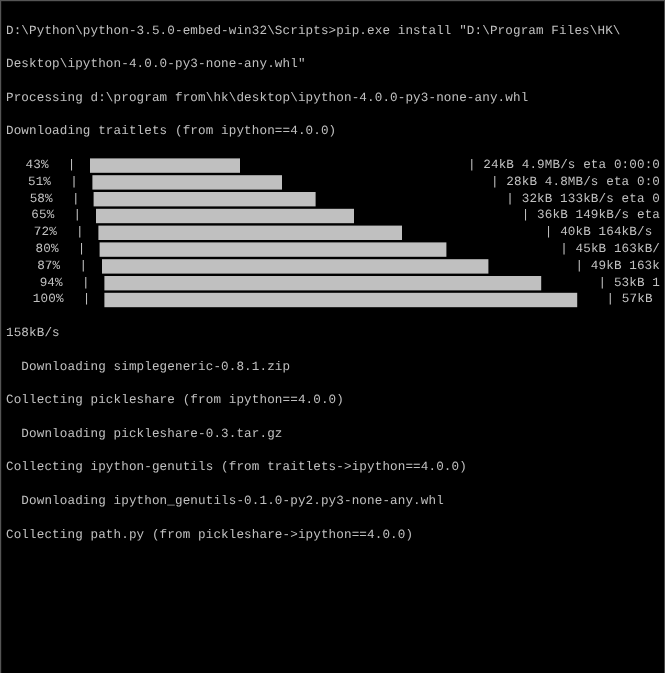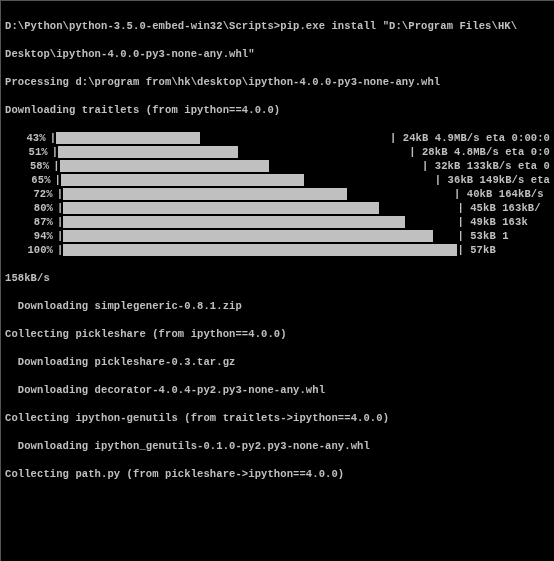--- a/index.html
+++ b/index.html
@@ -16,24 +16,23 @@
     font-family: Consolas, "Lucida Console", "Courier New", monospace;
     font-size: 10.5px;
     line-height: 14px;
     padding: 4px 4px;
     box-sizing: border-box;
     overflow: hidden;
     white-space: pre;
     letter-spacing: 0.1px;
     border-left: 1px solid #555;
     border-top: 1px solid #555;
-    font-weight: bold;
   }
   .line { white-space: pre; }
-  .barline { display:flex; }
+  .barline { display:flex;gap:12px; }
   .pct { width: 48px; display:inline-block; text-align:right; padding-right:4px;}
   .bar-fill {
     display:inline-block;
     background: #c0c0c0;
     height: 12px;
     vertical-align: middle;
     position:relative;
     top:1px;
   }
   .bar-rest { display:inline-block; }
@@ -44,21 +43,20 @@
 <div class="terminal">
 <div class="line">D:\Python\python-3.5.0-embed-win32\Scripts&gt;pip.exe install "D:\Program Files\HK\</div>
 <div class="line">Desktop\ipython-4.0.0-py3-none-any.whl"</div>
 <div class="line">Processing d:\program from\hk\desktop\ipython-4.0.0-py3-none-any.whl</div>
 <div class="line">Downloading traitlets (from ipython==4.0.0)</div>
 <div id="bars-container"><div class="line barline"><span class="pct">43%</span><span>|</span><span class="bar-fill" style="width: 170px;"></span><span class="bar-rest" style="width: 224px;"></span><span>| 24kB 4.9MB/s eta 0:00:0</span></div><div class="line barline"><span class="pct">51%</span><span>|</span><span class="bar-fill" style="width: 202px;"></span><span class="bar-rest" style="width: 192px;"></span><span>| 28kB 4.8MB/s eta 0:0</span></div><div class="line barline"><span class="pct">58%</span><span>|</span><span class="bar-fill" style="width: 228px;"></span><span class="bar-rest" style="width: 166px;"></span><span>| 32kB 133kB/s eta 0</span></div><div class="line barline"><span class="pct">65%</span><span>|</span><span class="bar-fill" style="width: 256px;"></span><span class="bar-rest" style="width: 138px;"></span><span>| 36kB 149kB/s eta</span></div><div class="line barline"><span class="pct">72%</span><span>|</span><span class="bar-fill" style="width: 286px;"></span><span class="bar-rest" style="width: 108px;"></span><span>| 40kB 164kB/s </span></div><div class="line barline"><span class="pct">80%</span><span>|</span><span class="bar-fill" style="width: 316px;"></span><span class="bar-rest" style="width: 78px;"></span><span>| 45kB 163kB/</span></div><div class="line barline"><span class="pct">87%</span><span>|</span><span class="bar-fill" style="width: 342px;"></span><span class="bar-rest" style="width: 52px;"></span><span>| 49kB 163k</span></div><div class="line barline"><span class="pct">94%</span><span>|</span><span class="bar-fill" style="width: 370px;"></span><span class="bar-rest" style="width: 24px;"></span><span>| 53kB 1</span></div><div class="line barline"><span class="pct">100%</span><span>|</span><span class="bar-fill" style="width: 394px;"></span><span class="bar-rest" style="width: 0px;"></span><span>| 57kB</span></div></div>
 <div class="line"><span>158kB/s</span></div>
 <div class="line">  Downloading simplegeneric-0.8.1.zip</div>
 <div class="line">Collecting pickleshare (from ipython==4.0.0)</div>
 <div class="line">  Downloading pickleshare-0.3.tar.gz</div>
-<div class="line">  Downloading decorator-4.0.4-py2.py3-none-any.whl</div>
 <div class="line">Collecting ipython-genutils (from traitlets-&gt;ipython==4.0.0)</div>
 <div class="line">  Downloading ipython_genutils-0.1.0-py2.py3-none-any.whl</div>
 <div class="line">Collecting path.py (from pickleshare-&gt;ipython==4.0.0)</div>
 
 
 
 
 
 
 

